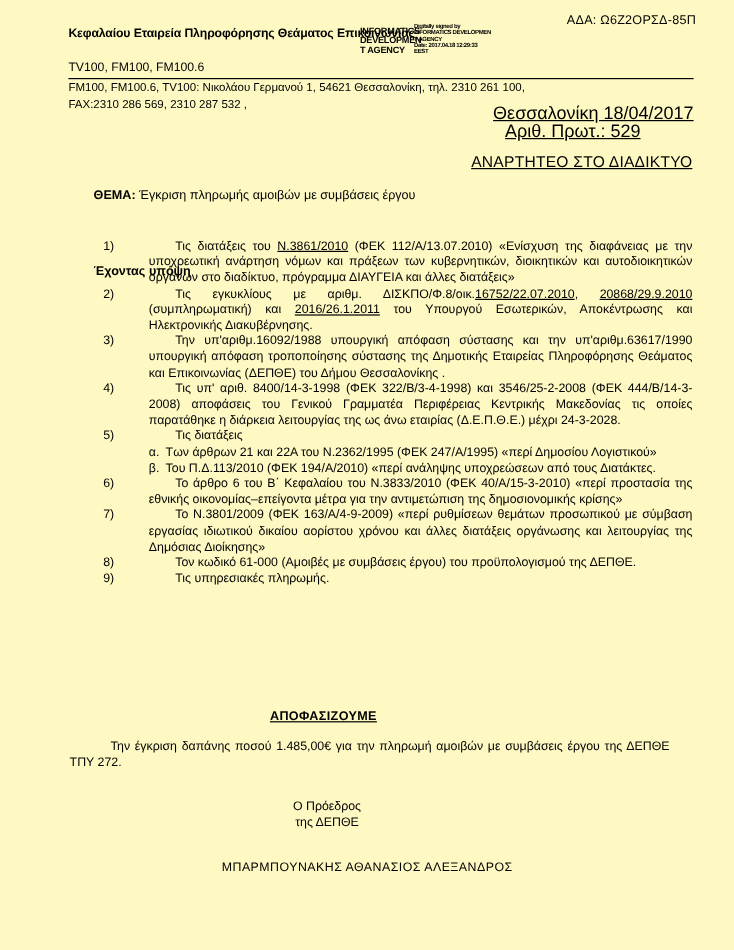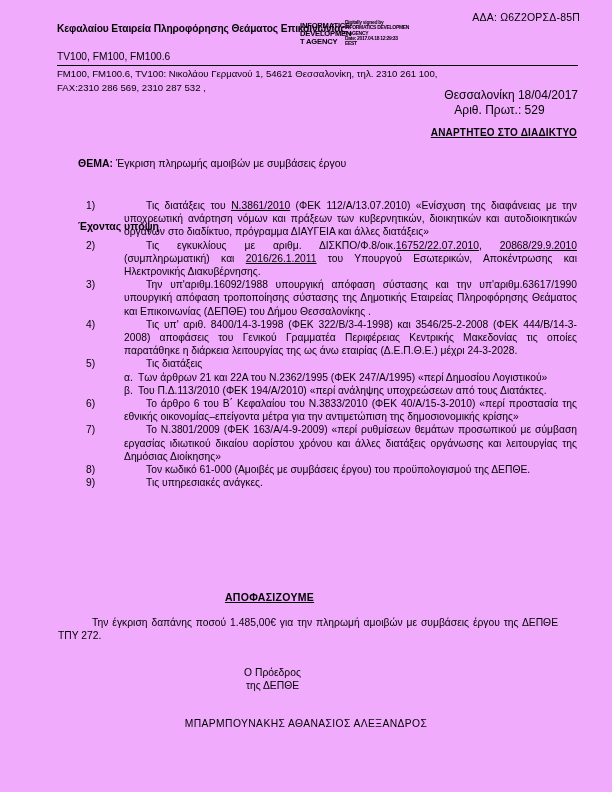--- a/index.html
+++ b/index.html
@@ -9,21 +9,21 @@
     background: #ffffff;
   }
   body {
     font-family: "Liberation Sans", "DejaVu Sans", sans-serif;
     color: #000000;
   }
   #page {
     position: relative;
     width: 612px;
     height: 792px;
-    background: #f0abfc;
+    background: #fef9c3;
     overflow: hidden;
     box-sizing: border-box;
   }
 
   
   .ada-line {
     position: absolute;
     top: 11px;
     right: 32px;
     font-size: 10.5px;
@@ -92,32 +92,33 @@
     color: #000;
     pointer-events: none;
   }
 
   
   .place-block {
     position: absolute;
     top: 88px;
     right: 34px;
     text-align: left;
-    font-size: 12px;
+    font-size: 15px;
     line-height: 14.5px;
+    text-decoration: underline;
   }
   .place-block .proto { padding-left: 10px; }
 
   
   .anarthteo {
     position: absolute;
     top: 127px;
     right: 35px;
-    font-size: 10px;
-    font-weight: bold;
+    font-size: 13px;
+    font-weight: normal;
     text-decoration: underline;
     letter-spacing: 0.2px;
   }
 
   
   .subject {
     position: absolute;
     top: 157px;
     left: 78px;
     font-size: 10.5px;
@@ -299,21 +300,21 @@
       <div class="item">
         <div class="num">7)</div>
         <div class="txt"><span>Το Ν.3801/2009 (ΦΕΚ 163/Α/4-9-2009) «περί ρυθμίσεων θεμάτων προσωπικού με σύμβαση εργασίας ιδιωτικού δικαίου αορίστου χρόνου και άλλες διατάξεις οργάνωσης και λειτουργίας της Δημόσιας Διοίκησης»</span></div>
       </div>
       <div class="item">
         <div class="num">8)</div>
         <div class="txt"><span>Τον κωδικό 61-000 (Αμοιβές με συμβάσεις έργου) του προϋπολογισμού της ΔΕΠΘΕ.</span></div>
       </div>
       <div class="item">
         <div class="num">9)</div>
-        <div class="txt"><span>Τις υπηρεσιακές ανάγκες.</span></div>
+        <div class="txt"><span>Τις υπηρεσιακές πληρωμής.</span></div>
       </div>
     </div>
 
   <div class="apofasizoume">
     <span>ΑΠΟΦΑΣΙΖΟΥΜΕ</span>
   </div>
   <div class="decision">Την έγκριση δαπάνης ποσού 1.485,00€ για την πληρωμή αμοιβών με συμβάσεις έργου της ΔΕΠΘΕ ΤΠΥ 272.</div>
 
   <div class="sign-title">
     <div>Ο Πρόεδρος</div>

